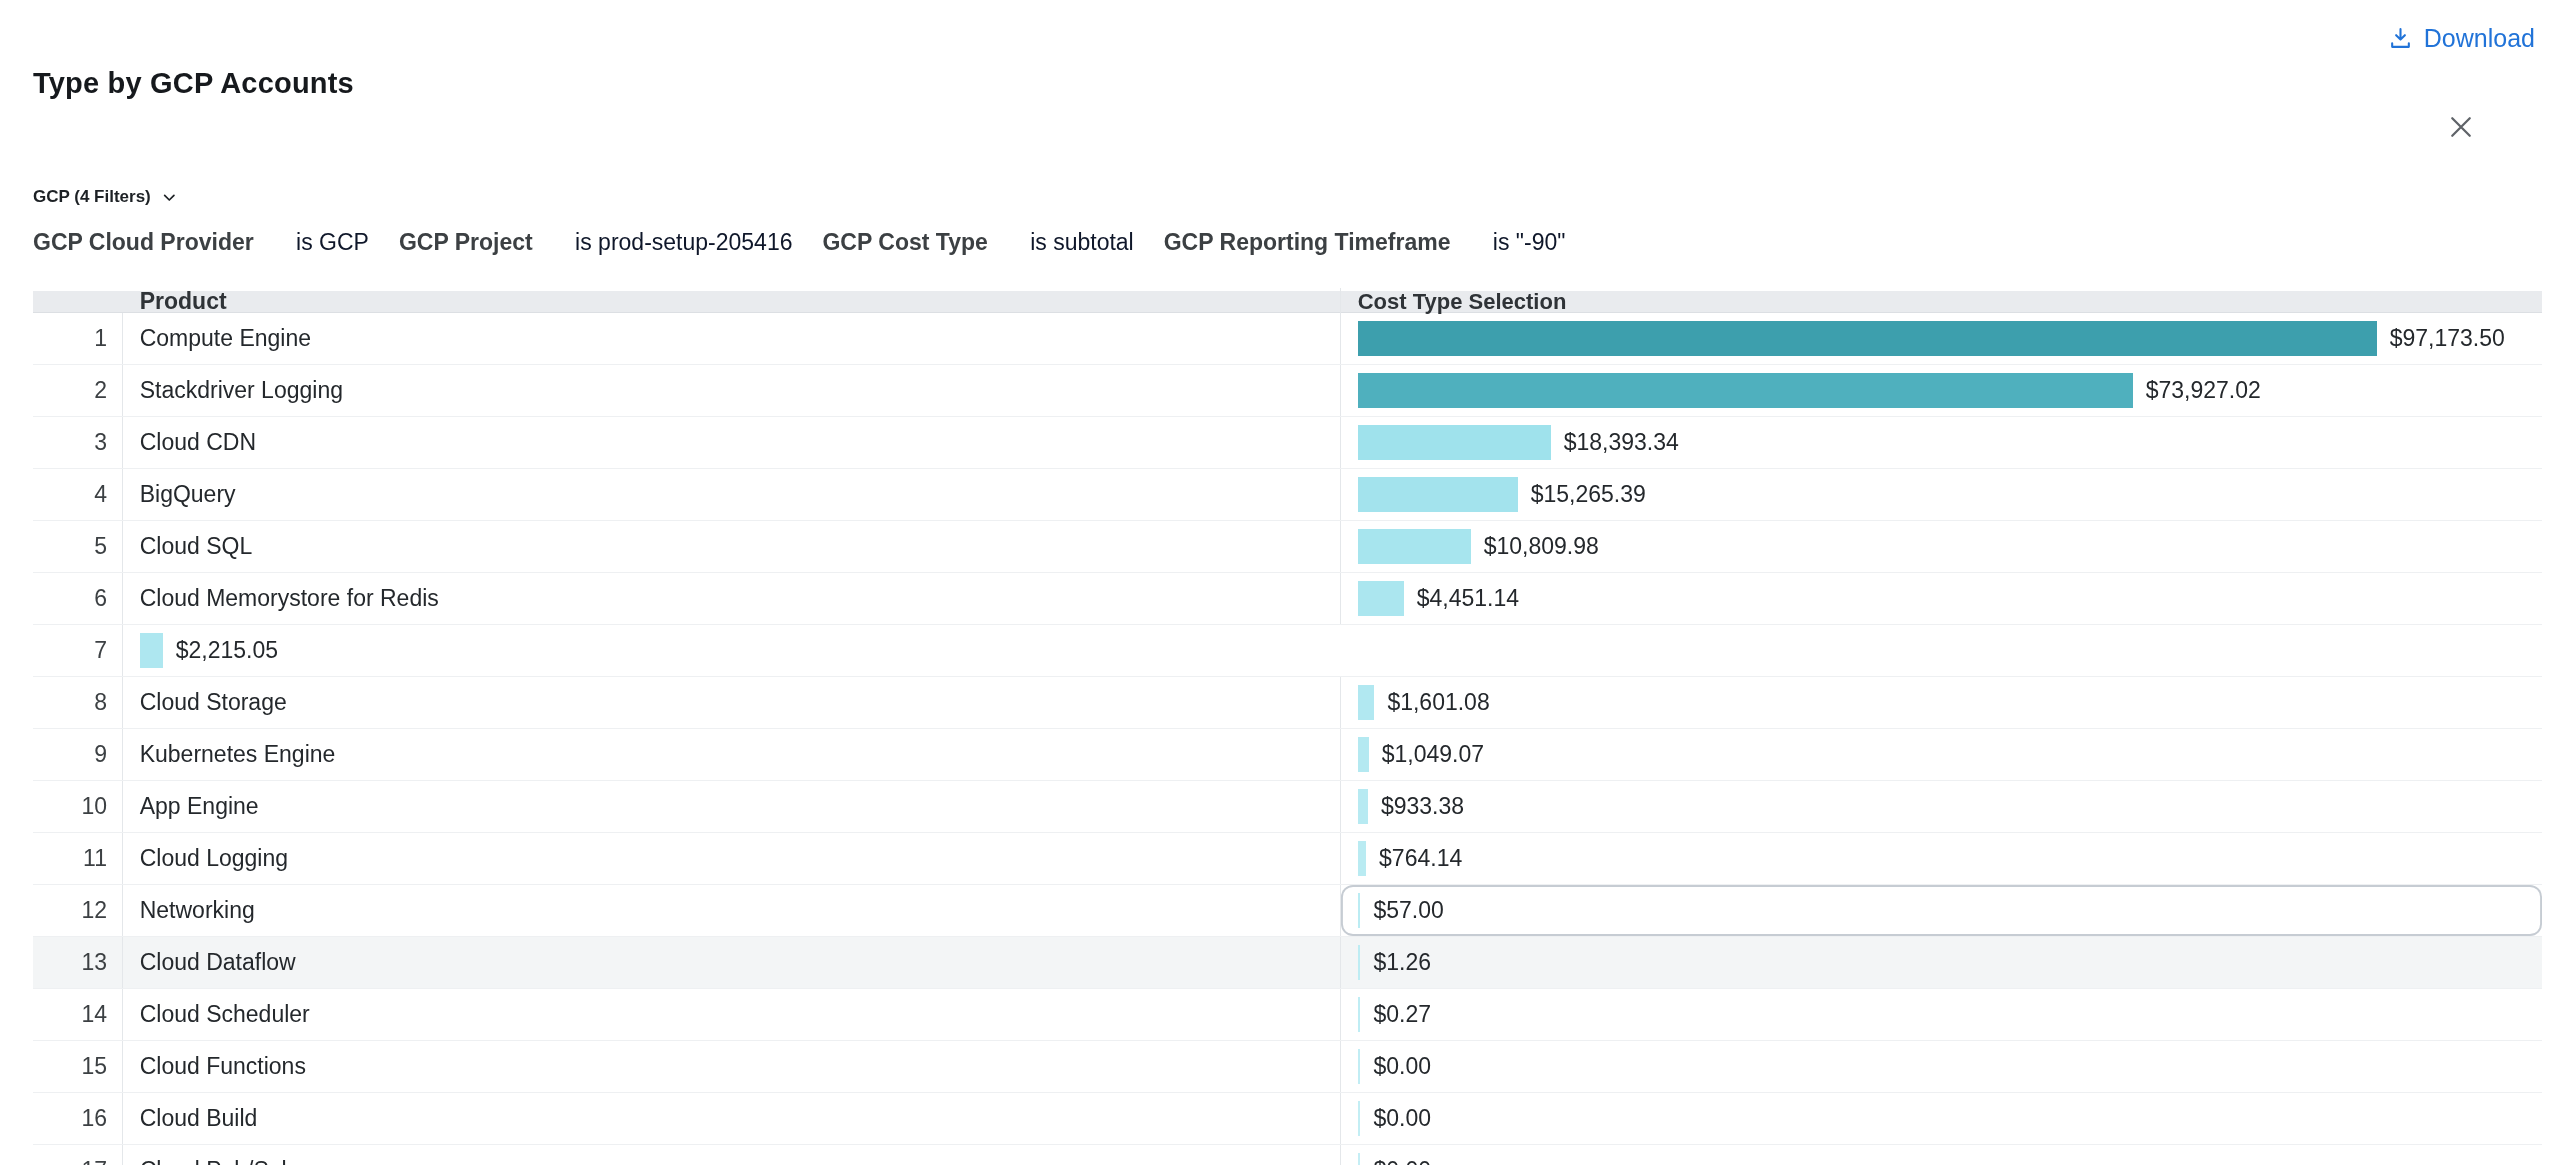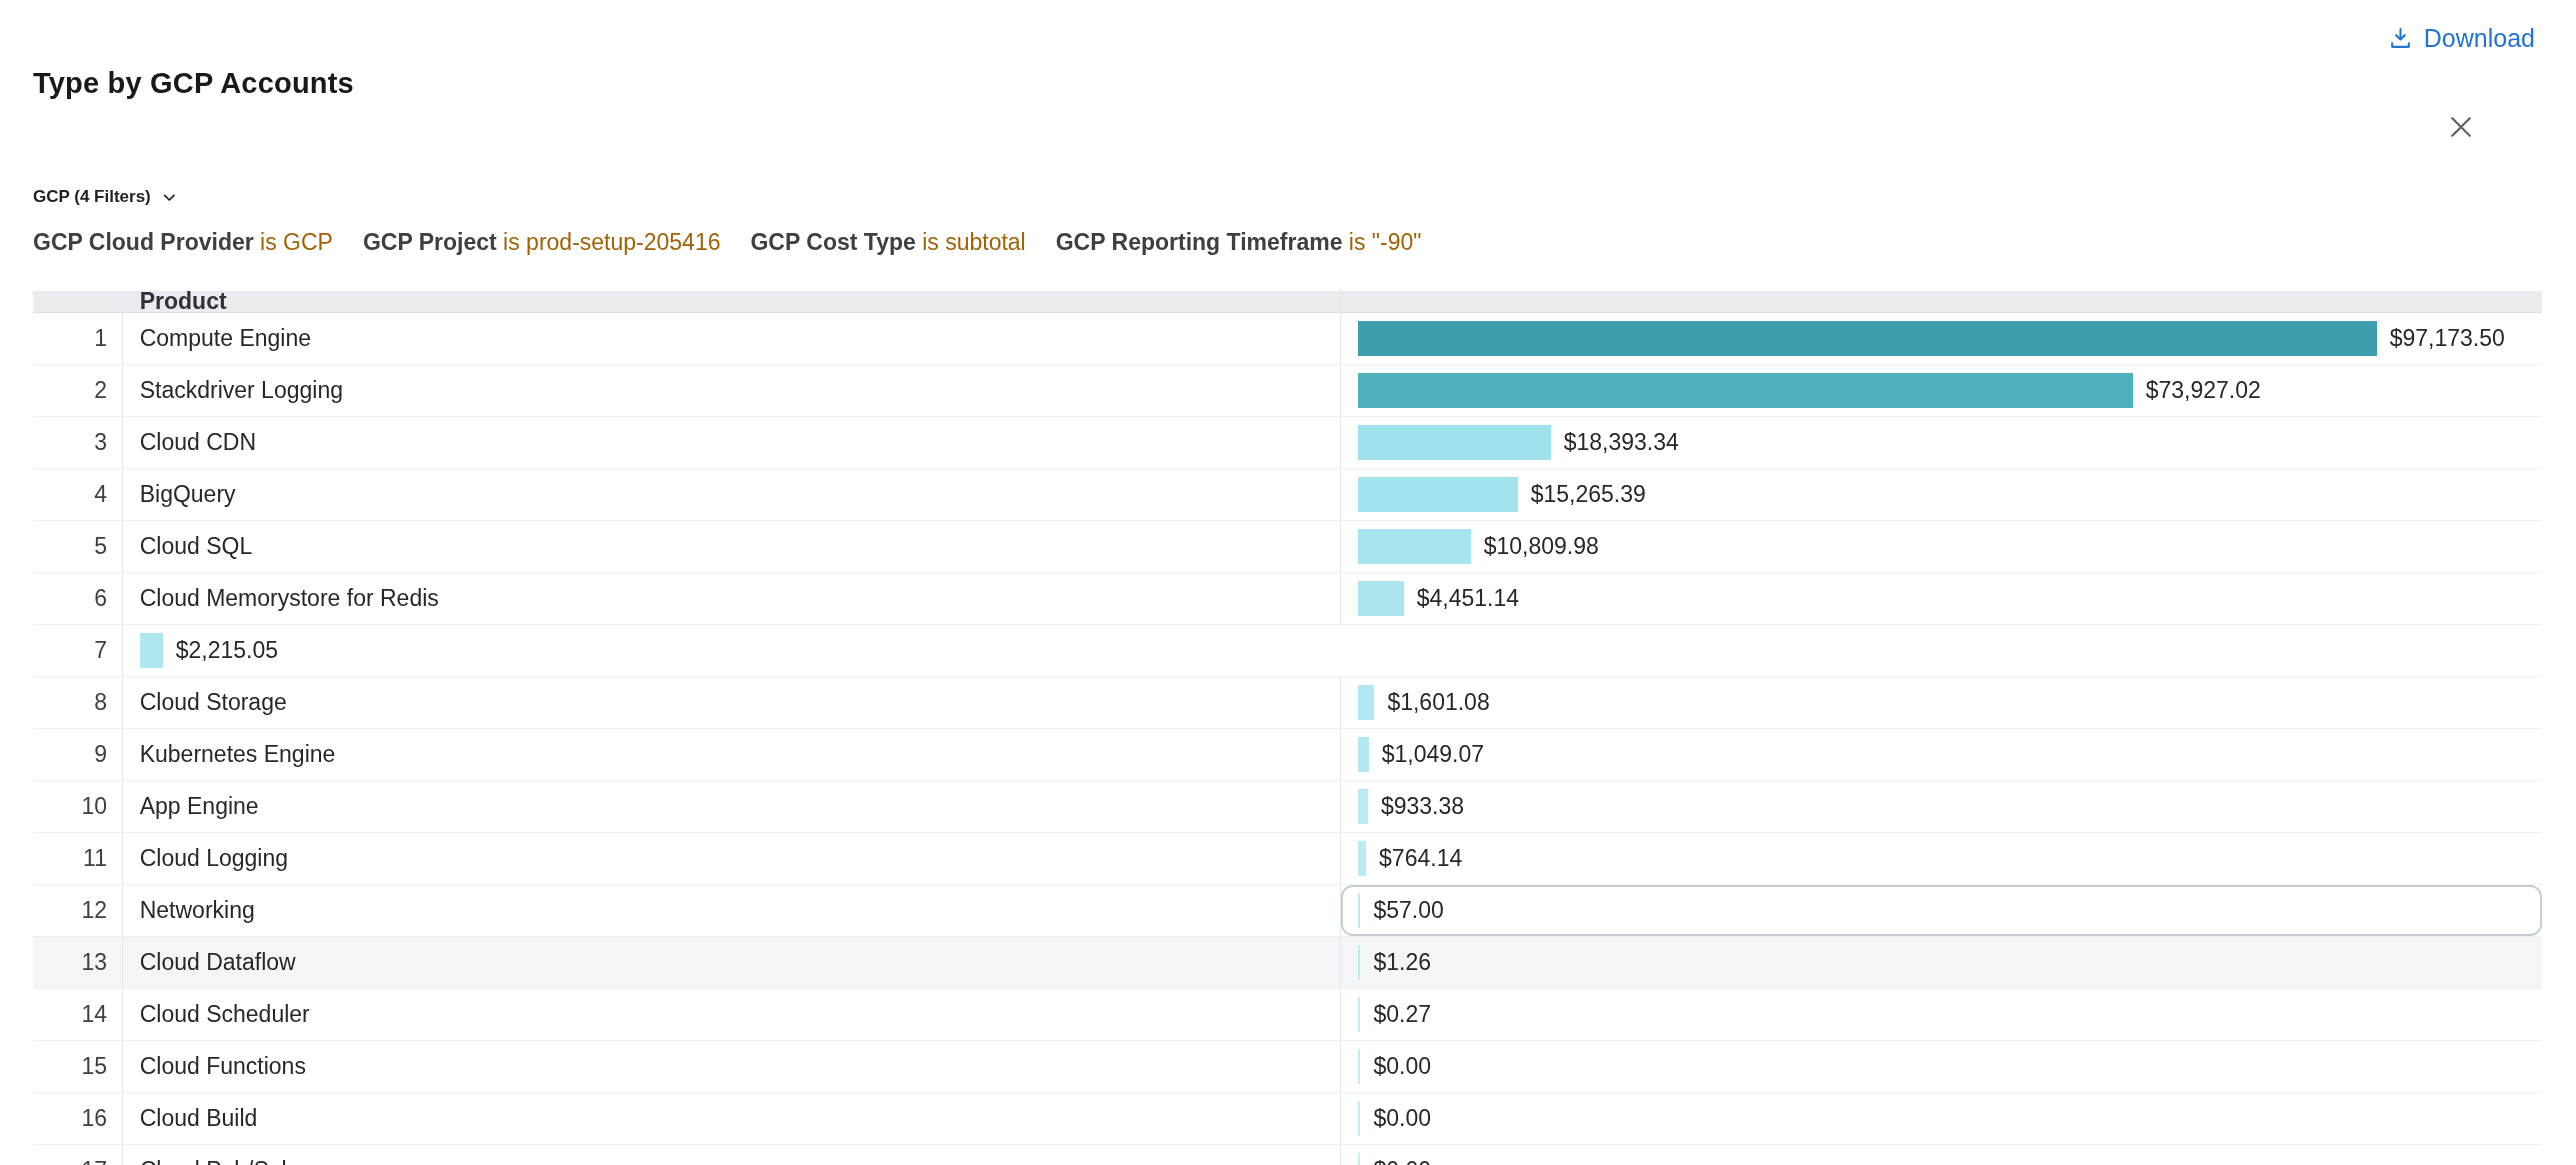--- a/index.html
+++ b/index.html
@@ -30,21 +30,21 @@
     display: inline-flex; align-items: center; gap: 9.3px;
     font-size: 17px; font-weight: 700; color: #1d2125; cursor: pointer;
   }
   .filter-chips {
     margin: 22px 0 0 33px;
     display: flex; align-items: center; gap: 30px;
     font-size: 23px; white-space: nowrap;
   }
   .chip { cursor: pointer; }
   .chip-field { color: #3c4043; font-weight: 600; }
-  .chip-cond  { color: #a16207; font-weight: 400; }
+  .chip-cond  { color: #0f172a; font-weight: 400; margin-left: 36px; }
 
   
   .cost-table {
     margin: 35px 33px 0 33px;
     width: 2509px;
     border-bottom: 0.9px solid #e7eaec;
   }
   .thead {
     display: flex; height: 22px; align-items: center;
     background: #e9ebee; border-bottom: 0.9px solid #dcdfe3;
@@ -114,20 +114,21 @@
     <span class="chip"><span class="chip-field">GCP Cloud Provider</span><span class="chip-cond"> is GCP</span></span>
     <span class="chip"><span class="chip-field">GCP Project</span><span class="chip-cond"> is prod-setup-205416</span></span>
     <span class="chip"><span class="chip-field">GCP Cost Type</span><span class="chip-cond"> is subtotal</span></span>
     <span class="chip"><span class="chip-field">GCP Reporting Timeframe</span><span class="chip-cond"> is "-90"</span></span>
   </div>
 
 <div class="cost-table">
   <div class="thead">
     <div class="cell num"></div>
     <div class="cell product">Product</div>
+    <div class="cell cost">Cost Type Selection</div>
   </div>
   <div>
       <div class="trow">
         <div class="cell num">1</div>
         <div class="cell product">Compute Engine</div>
         <div class="cell cost">
           <div class="bar" style="width: 1019px; background: rgb(61, 159, 173);"></div>
           <span class="val">$97,173.50</span>
         </div>
       </div>

